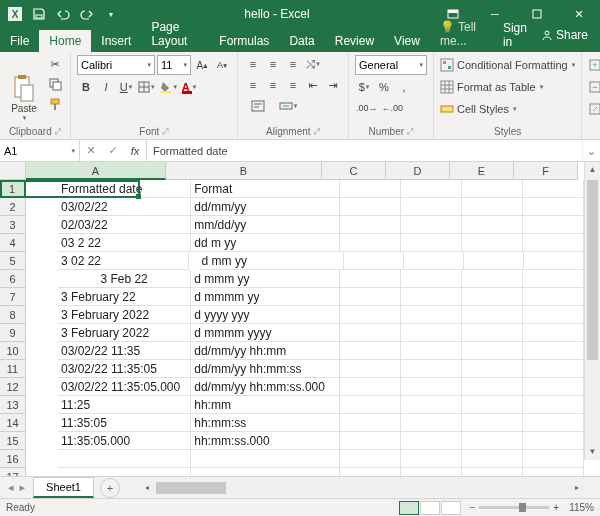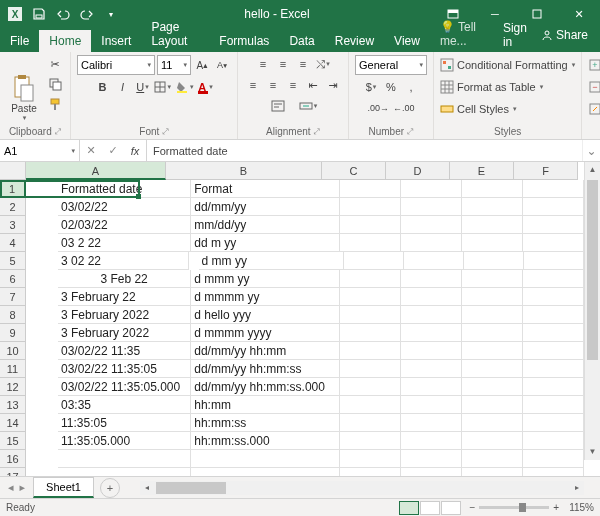--- a/index.html
+++ b/index.html
@@ -21,21 +21,21 @@
 .tabs .right { display: flex; align-items: center; padding-right: 6px; gap: 2px; }
 .tabs .right .rbtn { padding: 3px 6px; cursor: pointer; display: flex; align-items: center; gap: 3px; }
 
 
 .ribbon { height: 88px; background: #f3f2f1; border-bottom: 1px solid #d4d4d4; display: flex; }
 .group { border-right: 1px solid #e1dfdd; padding: 3px 6px 2px 6px; display: flex; flex-direction: column; }
 .group-body { flex: 1; display: flex; gap: 4px; }
 .group-label { text-align: center; font-size: 10px; color: #666; padding-top: 2px; display: flex; justify-content: center; align-items: center; gap: 3px; }
 .glabel-arrow { font-size: 8px; color: #888; }
 .big-btn { width: 36px; display: flex; flex-direction: column; align-items: center; justify-content: flex-end; font-size: 10px; color: #444; cursor: pointer; padding-bottom: 2px; }
-.small-row { display: flex; gap: 2px; align-items: center; justify-content: center; }
+.small-row { display: flex; gap: 2px; align-items: center; }
 .sbtn { min-width: 18px; height: 18px; border: 1px solid transparent; display: flex; align-items: center; justify-content: center; cursor: pointer; font-size: 11px; color: #444; }
 .dropdown-box { height: 20px; border: 1px solid #ababab; background: #fff; font-size: 11px; display: flex; align-items: center; padding: 0 3px; justify-content: space-between; }
 .col { display: flex; flex-direction: column; gap: 2px; }
 .styles-col .srow { display: flex; align-items: center; gap: 3px; font-size: 11px; color: #444; cursor: pointer; height: 20px; white-space: nowrap; }
 .cells-col .srow { display: flex; align-items: center; gap: 3px; font-size: 11px; color: #444; cursor: pointer; height: 20px; white-space: nowrap; }
 .mini-arrow { font-size: 7px; color: #666; margin-left: 1px; }
 
 
 .formula-area { height: 22px; border-bottom: 1px solid #d4d4d4; display: flex; align-items: stretch; background: #fff; }
 .name-box { width: 80px; border-right: 1px solid #d4d4d4; display: flex; align-items: center; padding: 0 4px; font-size: 11px; justify-content: space-between; }
@@ -460,21 +460,21 @@
       <div class="cell-row">
         <div class="cell" style="width: 140px;">3 February 22</div>
         <div class="cell" style="width: 156px;">d mmmm yy</div>
         <div class="cell" style="width: 64px;"></div>
         <div class="cell" style="width: 64px;"></div>
         <div class="cell" style="width: 64px;"></div>
         <div class="cell" style="width: 64px;"></div>
       </div>
       <div class="cell-row">
         <div class="cell" style="width: 140px;">3 February 2022</div>
-        <div class="cell" style="width: 156px;">d hello yyy</div>
+        <div class="cell" style="width: 156px;">d yyyy yyy</div>
         <div class="cell" style="width: 64px;"></div>
         <div class="cell" style="width: 64px;"></div>
         <div class="cell" style="width: 64px;"></div>
         <div class="cell" style="width: 64px;"></div>
       </div>
       <div class="cell-row">
         <div class="cell" style="width: 140px;">3 February 2022</div>
         <div class="cell" style="width: 156px;">d mmmm yyyy</div>
         <div class="cell" style="width: 64px;"></div>
         <div class="cell" style="width: 64px;"></div>
@@ -499,21 +499,21 @@
       </div>
       <div class="cell-row">
         <div class="cell" style="width: 140px;">03/02/22 11:35:05.000</div>
         <div class="cell" style="width: 156px;">dd/mm/yy hh:mm:ss.000</div>
         <div class="cell" style="width: 64px;"></div>
         <div class="cell" style="width: 64px;"></div>
         <div class="cell" style="width: 64px;"></div>
         <div class="cell" style="width: 64px;"></div>
       </div>
       <div class="cell-row">
-        <div class="cell" style="width: 140px;">03:35</div>
+        <div class="cell" style="width: 140px;">11:25</div>
         <div class="cell" style="width: 156px;">hh:mm</div>
         <div class="cell" style="width: 64px;"></div>
         <div class="cell" style="width: 64px;"></div>
         <div class="cell" style="width: 64px;"></div>
         <div class="cell" style="width: 64px;"></div>
       </div>
       <div class="cell-row">
         <div class="cell" style="width: 140px;">11:35:05</div>
         <div class="cell" style="width: 156px;">hh:mm:ss</div>
         <div class="cell" style="width: 64px;"></div>

